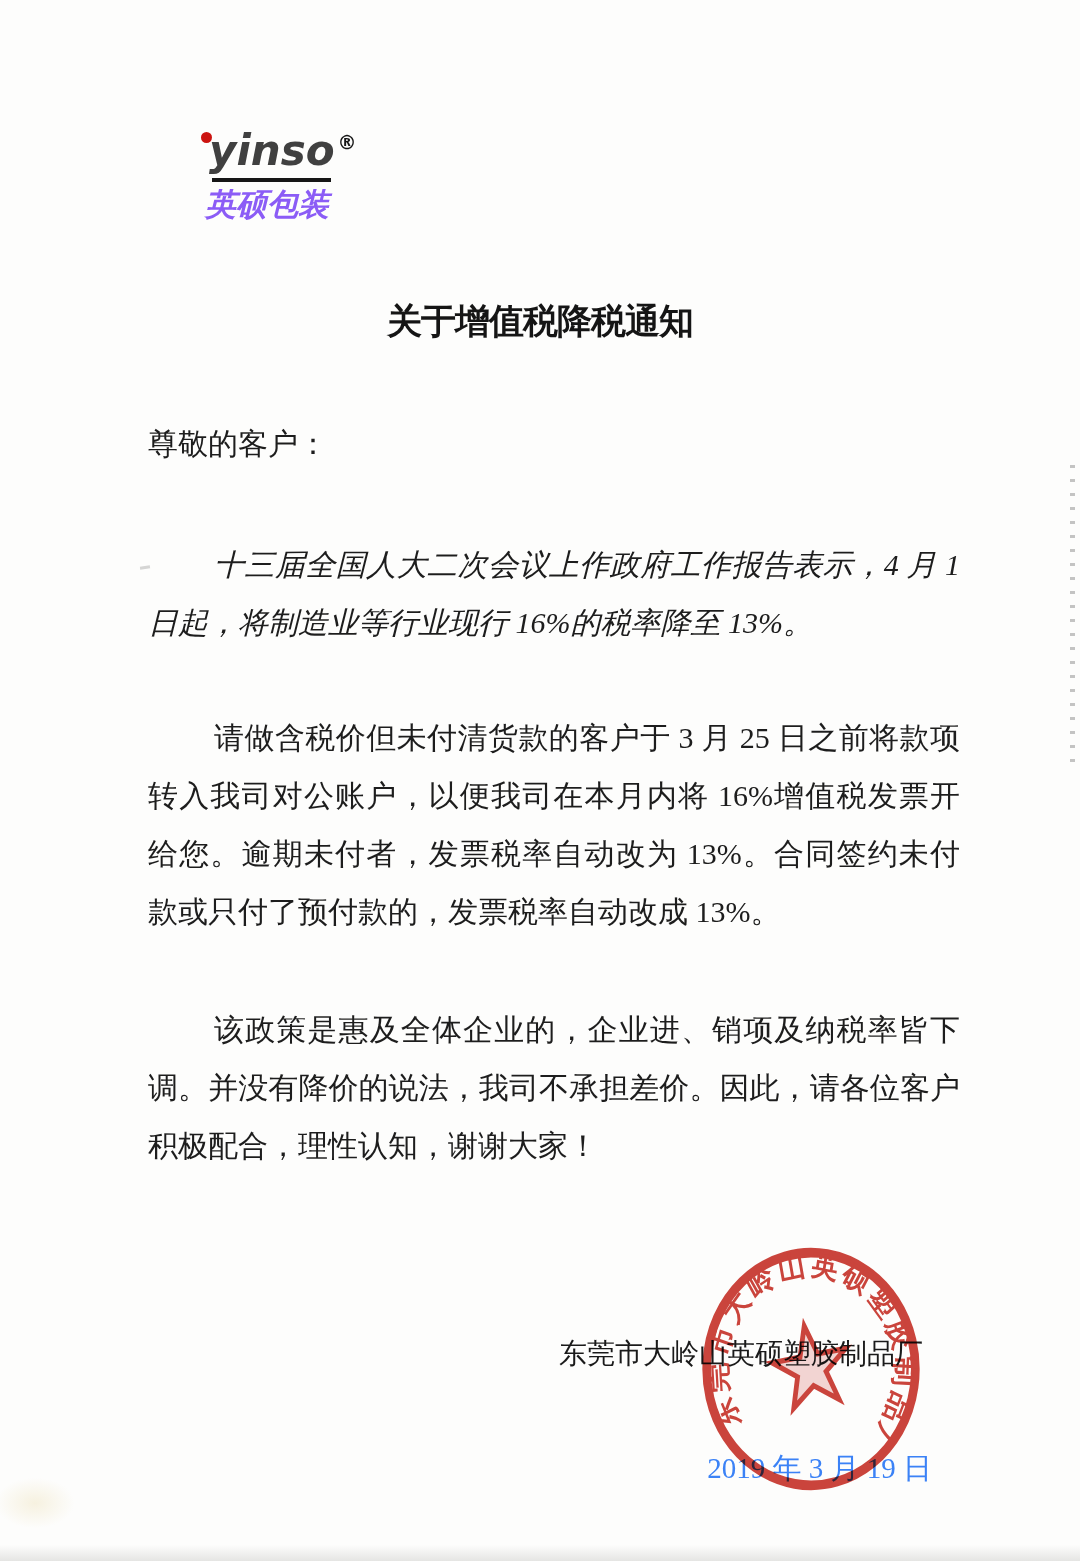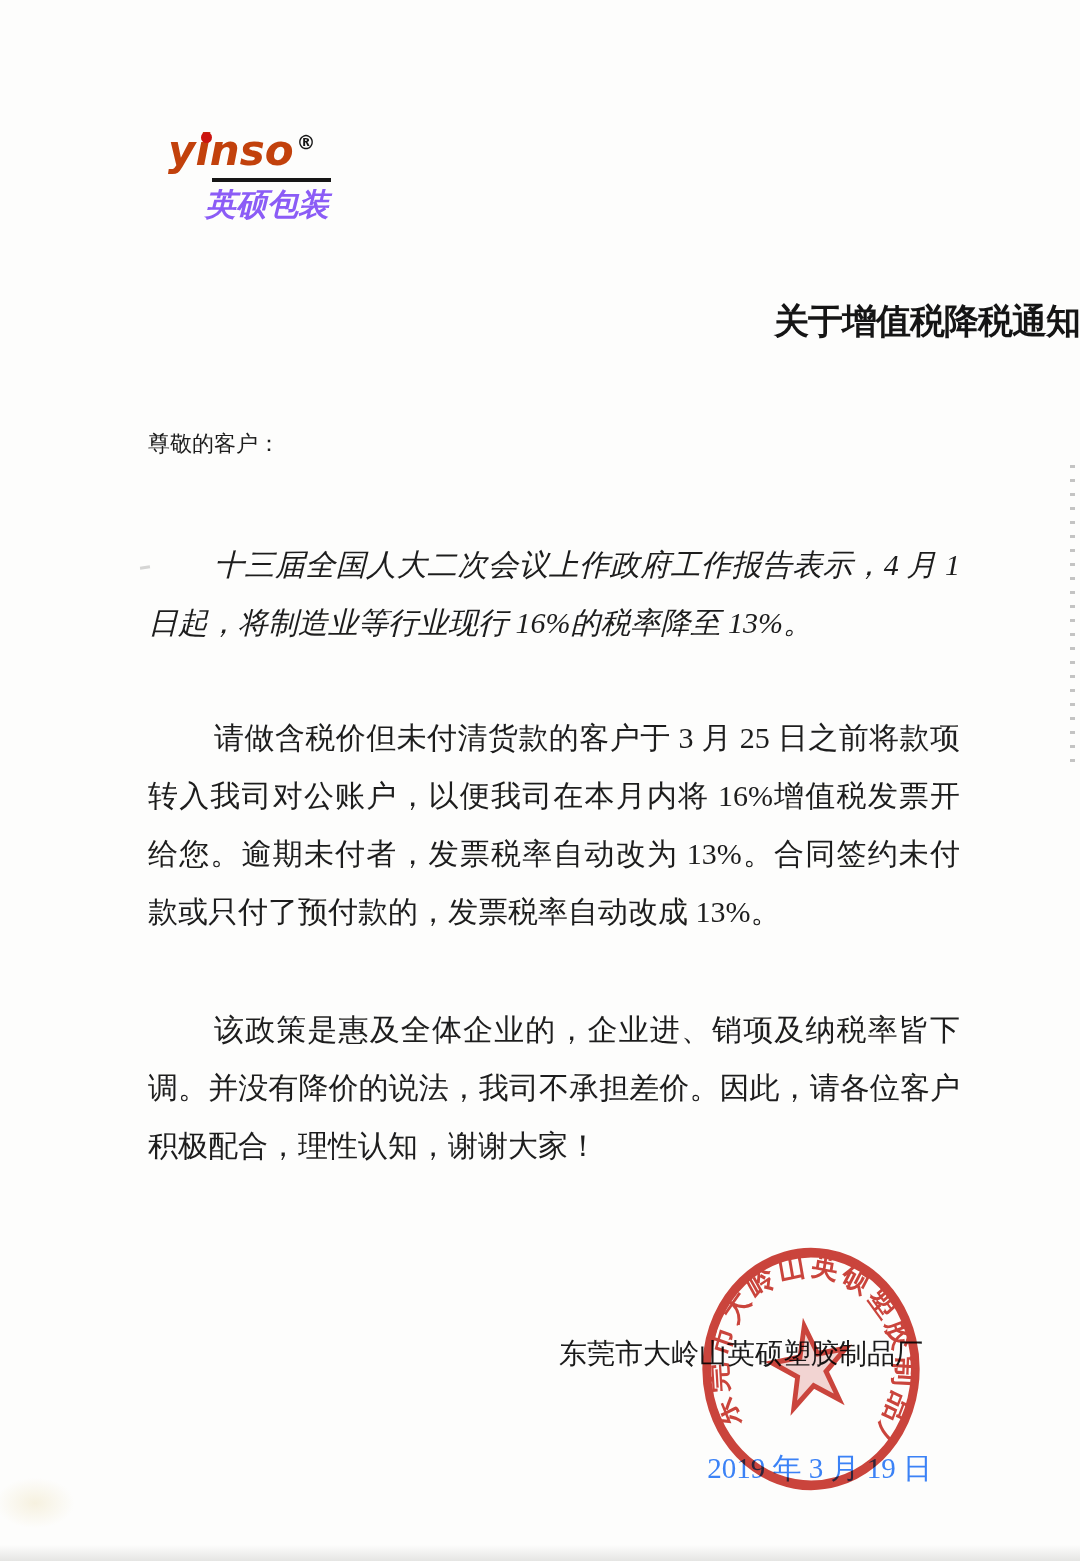--- a/index.html
+++ b/index.html
@@ -14,21 +14,21 @@
     color: #1d1d1d;
   }
 
   
   .logo { position: absolute; left: 168px; top: 130px; width: 200px; }
   .brand-row { position: relative; height: 50px; }
   .brand {
     font-family: "DejaVu Sans", sans-serif;
     font-weight: bold; font-style: italic;
     font-size: 42px; line-height: 42px;
-    color: #c2410c; letter-spacing: 0px;
+    color: #404040; letter-spacing: 0px; margin-left: 41px;
   }
   .reg {
     font-family: "DejaVu Sans", sans-serif;
     font-size: 19px; font-weight: bold;
     position: relative; top: -16px; left: 3px; color: #161616;
   }
   .idot {
     position: absolute; left: 33px; top: 2px;
     width: 11px; height: 11px; border-radius: 50%;
     background: #cc1410;
@@ -40,27 +40,27 @@
   .brand-cn {
     position: absolute; left: 37px; top: 54px;
     font-weight: bold; font-style: italic;
     font-size: 31px; letter-spacing: 0px; color: #8b5cf6;
     white-space: nowrap;
   }
 
   
   .title {
     position: absolute; left: 0; top: 298px; width: 1080px;
-    margin: 0; text-align: right;
+    margin: 0; text-align: center;
     font-size: 35px; font-weight: bold; letter-spacing: -1px;
     color: #151515;
   }
   .salutation {
     position: absolute; left: 148px; top: 424px;
-    font-size: 22px; line-height: 40px;
+    font-size: 30px; line-height: 40px;
   }
   .para {
     position: absolute; left: 148px; width: 812px; margin: 0;
     font-size: 30px; line-height: 58px;
     text-align: justify; text-align-last: left;
     text-indent: 66px;
     color: #1d1d1d;
   }
   .p1 { top: 536px; font-style: italic; }
   .p2 { top: 709px; }

